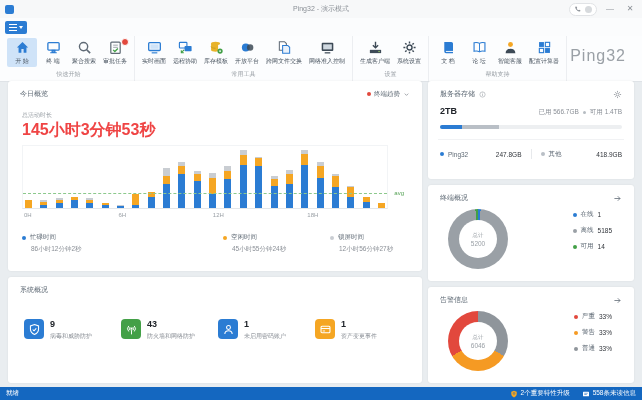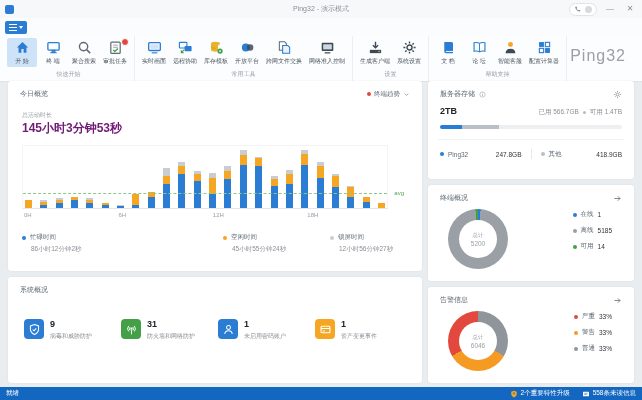--- a/index.html
+++ b/index.html
@@ -43,21 +43,21 @@
   .card{background:#fff;border-radius:3px;box-shadow:0 0 2px rgba(0,0,0,.08);position:relative}
   .card-title{font-size:7px;color:#5f6a75}
   .c-header{position:absolute;top:8px;left:12px;right:12px;display:flex;align-items:center;justify-content:space-between}
   .hl{display:flex;align-items:center;gap:4px}
   
   .card.today{height:190px}
   .t-filter{display:flex;align-items:center;gap:3px;font-size:6.5px;color:#5f6a75}
   .dot{width:5px;height:5px;border-radius:50%;display:inline-block}
   .dot.sm{width:4px;height:4px}
   .metric-label{position:absolute;top:30px;left:14px;font-size:6px;color:#9aa0a6}
-  .metric-value{position:absolute;top:39px;left:14px;font-size:12px;font-weight:bold;color:#701a75}
+  .metric-value{position:absolute;top:39px;left:14px;font-size:16px;font-weight:bold;color:#ef4444}
   .chart{position:absolute;top:64px;left:14px;right:16px;height:76px}
   .plotbox{position:absolute;left:0;right:18px;top:0;bottom:12px;border:1px solid #f2f4f6;border-bottom-color:#e4e7ea}
   .bars{position:absolute;left:2px;right:2px;bottom:0;top:4px;display:flex;align-items:flex-end;justify-content:space-between}
   .bar{width:7px;display:flex;flex-direction:column;justify-content:flex-end}
   .bar span{display:block;width:100%}
   .avgline{position:absolute;left:0;right:0;border-top:1px dashed #8cc98c}
   .avglabel{position:absolute;right:-17px;top:-4px;font-size:6px;color:#55a255}
   .xlabels{position:absolute;left:2px;right:20px;bottom:-1px;height:10px}
   .xlabels span{position:absolute;font-size:6px;color:#9aa0a6}
   .t-legend{position:absolute;top:152px;left:0;right:0;height:26px}
@@ -460,21 +460,21 @@
           </div>
           <div class="stat">
             <div class="stat-ic" style="background: rgb(67, 160, 71);">
               <span class="ic" style="width: 13px; height: 13px;"><svg viewBox="0 0 16 16">
                   <circle cx="8" cy="7" r="1.4" fill="#fff"></circle>
                   <path d="M4.6 10.4a5 5 0 0 1 0-6.8M11.4 3.6a5 5 0 0 1 0 6.8M6.2 8.9a2.7 2.7 0 0 1 0-3.8M9.8 5.1a2.7 2.7 0 0 1 0 3.8" stroke="#fff" stroke-width="1.2" fill="none"></path>
                   <path d="M8 8.8V14" stroke="#fff" stroke-width="1.2"></path>
                 </svg></span>
             </div>
             <div>
-              <div class="stat-v">31</div>
+              <div class="stat-v">43</div>
               <div class="stat-l">防火墙和网络防护</div>
             </div>
           </div>
           <div class="stat">
             <div class="stat-ic" style="background: rgb(43, 124, 211);">
               <span class="ic" style="width: 13px; height: 13px;"><svg viewBox="0 0 16 16">
                   <circle cx="8" cy="5.5" r="2.4" fill="none" stroke="#fff" stroke-width="1.3"></circle>
                   <path d="M3.5 13.5c0-2.6 2-4 4.5-4s4.5 1.4 4.5 4" fill="none" stroke="#fff" stroke-width="1.3"></path>
                 </svg></span>
             </div>

